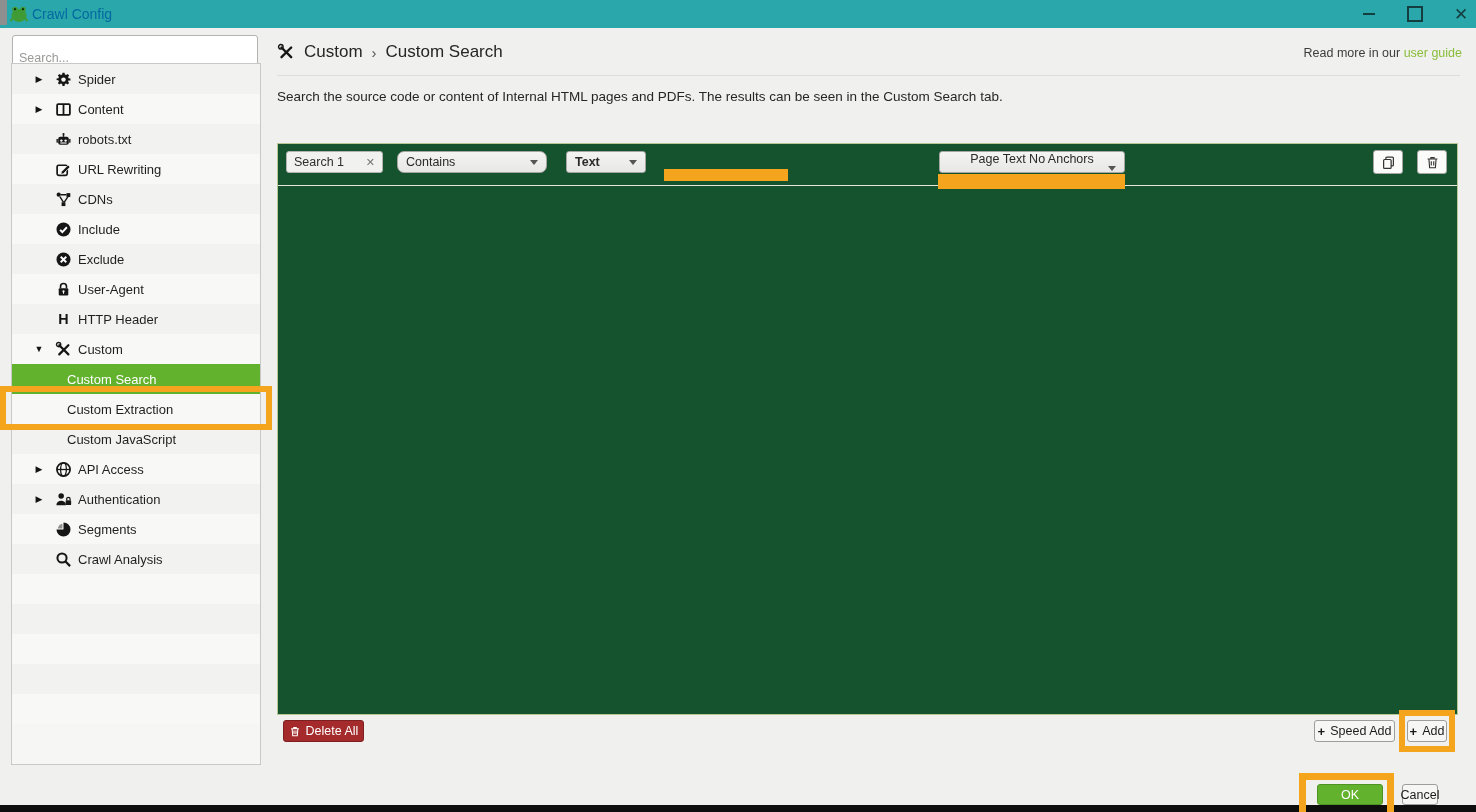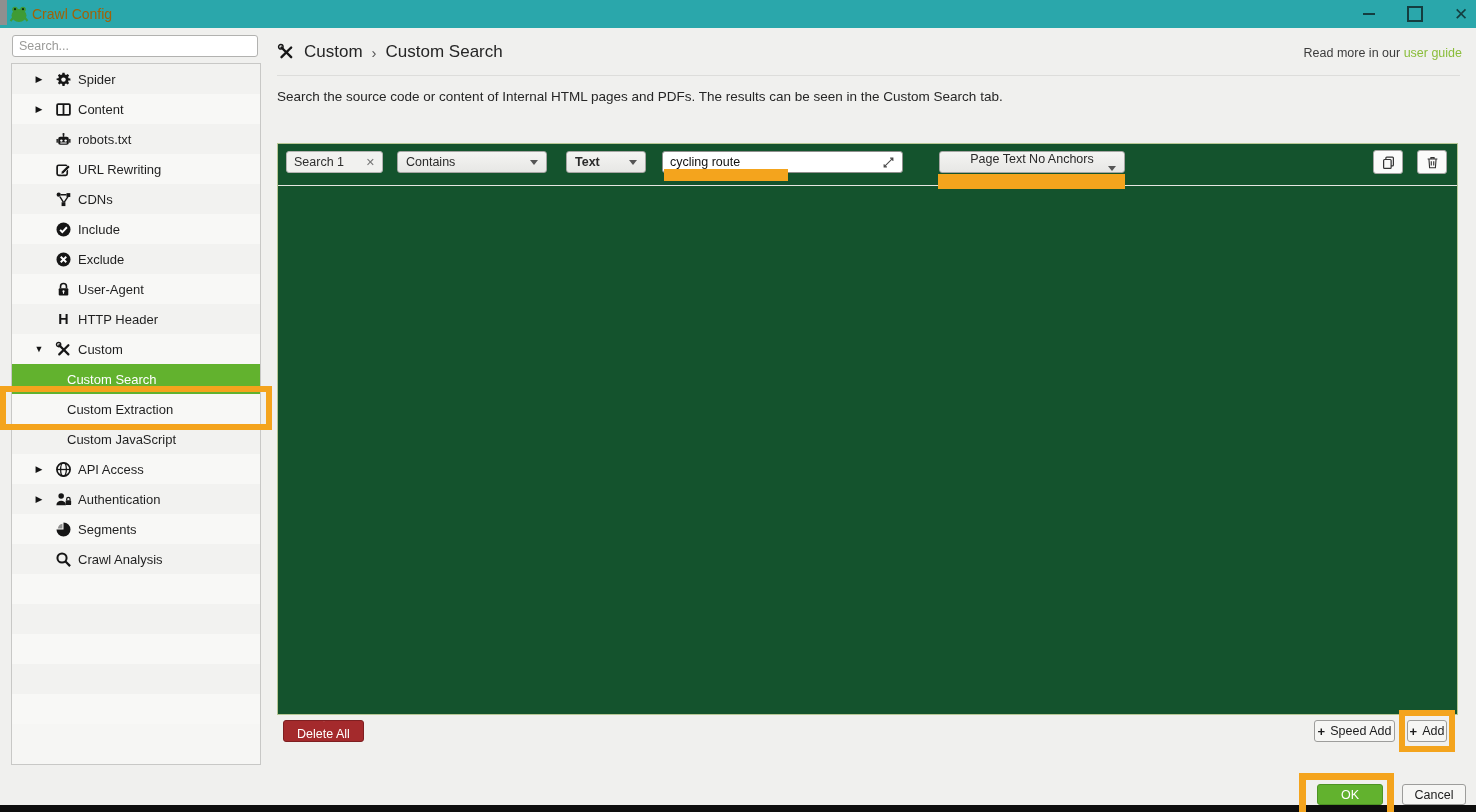--- a/index.html
+++ b/index.html
@@ -4,30 +4,30 @@
 <style>
   html,body{margin:0;padding:0;}
   body{width:1476px;height:812px;position:relative;overflow:hidden;
        font-family:"Liberation Sans",sans-serif;background:#f0f0ee;color:#1f1f1f;}
   .abs{position:absolute;}
 
   
   .titlebar{left:0;top:0;width:1476px;height:28px;background:#2aa7ab;}
   .edge-sliver{left:0;top:0;width:7px;height:25px;background:#8f8f8f;}
   .frog{left:9px;top:4px;width:20px;height:20px;}
-  .win-title{left:32px;top:0;height:28px;line-height:28px;font-size:14px;color:#a16207;}
+  .win-title{left:32px;top:0;height:28px;line-height:28px;font-size:14px;color:#0369a1;}
   .win-btn{top:0;width:34px;height:28px;display:flex;align-items:center;justify-content:center;cursor:default;}
   .btn-min{left:1352px;} .btn-max{left:1398px;} .btn-close{left:1444px;}
   .glyph-min{width:12px;height:0;border-top:2px solid #143d3f;}
   .glyph-max{width:12px;height:12px;border:2px solid #143d3f;}
   .glyph-close{font-size:17px;color:#143d3f;line-height:1;}
 
   
   .side-search{left:12px;top:35px;width:232px;height:20px;border:1px solid #b2b2b0;border-radius:3px;
-               padding:0 6px;font-size:12.5px;font-family:"Liberation Sans",sans-serif;color:#333;background:#fff;outline:none;}
+               padding:12px 6px;font-size:12.5px;font-family:"Liberation Sans",sans-serif;color:#333;background:#fff;outline:none;}
   .side-search::placeholder{color:#9a9a98;}
   .sidebar{left:11px;top:63px;width:248px;height:700px;border:1px solid #c8c8c6;background:#f6f6f4;overflow:hidden;}
   .srow{height:30px;position:relative;display:flex;align-items:center;font-size:13px;}
   .srow:nth-child(odd){background:#f2f2f0;}
   .srow:nth-child(even){background:#f8f8f6;}
   .srow .arrow{position:absolute;left:20px;width:14px;font-size:9px;color:#141414;text-align:center;}
   .srow .nicon{position:absolute;left:43px;width:17px;height:17px;}
   .srow .lbl{position:absolute;left:66px;white-space:nowrap;}
   .srow.child .lbl{left:55px;}
   .srow.selected{background:#62b22e !important;}
@@ -44,41 +44,41 @@
   .desc{left:277px;top:89px;font-size:13.5px;color:#262626;}
 
   
   .panel{left:277px;top:143px;width:1179px;height:570px;background:#14532d;border:1px solid #b7c795;}
   .panel-sep{position:absolute;left:0;top:41px;width:100%;height:0;border-top:1px solid #e6e6e1;}
   .chip,.sel,.qinput,.icon-btn{position:absolute;top:7px;height:22px;box-sizing:border-box;border-radius:3px;font-size:12.5px;}
   .chip{left:8px;width:97px;background:#f1f1ef;border:1px solid #b3b3b1;display:flex;align-items:center;padding:0 7px;color:#2e2e2e;}
   .chip .x{margin-left:auto;color:#777;font-size:11px;cursor:pointer;}
   .sel{background:linear-gradient(#f4f4f2,#e7e7e5);border:1px solid #a5a5a3;display:flex;align-items:center;padding:0 8px;color:#2a2a2a;cursor:default;}
   .sel .caret{margin-left:auto;width:0;height:0;border-left:4px solid transparent;border-right:4px solid transparent;border-top:5px solid #555;}
-  .sel-op{left:119px;width:150px;}
+  .sel-op{left:119px;width:150px;border-radius:7px;}
   .sel-type{left:288px;width:80px;font-weight:bold;}
   .sel-scope{left:661px;width:186px;flex-direction:column;}
   .qinput{left:384px;width:241px;background:#fff;border:1px solid #8f8f8d;display:flex;align-items:center;padding:0 7px;color:#111;}
   .qinput .expand{margin-left:auto;width:13px;height:13px;}
   .icon-btn{width:30px;height:24px;top:6px;background:#fbfbfa;border:1px solid #a5a5a3;display:flex;align-items:center;justify-content:center;cursor:pointer;}
   .btn-copy{left:1095px;} .btn-del{left:1139px;}
   .icon-btn svg{width:15px;height:15px;}
 
   
   .btn{box-sizing:border-box;border-radius:3px;font-size:12.5px;display:flex;align-items:center;justify-content:center;gap:5px;cursor:pointer;}
-  .btn-danger{left:283px;top:720px;width:81px;height:22px;background:#a42a2c;border:1px solid #7e1f21;color:#fff;flex-direction:column;}
+  .btn-danger{left:283px;top:720px;width:81px;height:22px;background:#a42a2c;border:1px solid #7e1f21;color:#fff;}
   .btn-light{background:#f6f6f4;border:1px solid #9d9d9b;color:#1c1c1c;}
   .btn-bulk{left:1314px;top:720px;width:81px;height:22px;}
   .btn-add{left:1407px;top:720px;width:40px;height:22px;}
   .plus{font-weight:bold;font-size:13px;}
   .btn-danger svg{width:12px;height:13px;}
 
   
   .btn-ok{left:1317px;top:784px;width:66px;height:21px;background:#62b22e;border:1px solid #4e9423;color:#fff;}
-  .btn-cancel{left:1402px;top:784px;width:64px;height:21px;}
+  .btn-cancel{left:1402px;top:784px;width:36px;height:21px;}
   .blackbar{left:0;top:805px;width:1476px;height:7px;background:#0e0e0e;}
 
   
   .ann{border:6px solid #f4a41d;background:transparent;z-index:50;pointer-events:none;}
   .ann-fill{background:#f4a41d;z-index:50;pointer-events:none;}
   .ann-custom-search{left:0px;top:386px;width:260px;height:32px;}
   .ann-query{left:664px;top:169px;width:124px;height:12px;}
   .ann-scope{left:938px;top:174px;width:187px;height:15px;}
   .ann-add{left:1399px;top:710px;width:44px;height:30px;border-width:6px;}
   .ann-ok{left:1299px;top:773px;width:81px;height:32px;border-width:7px;}
@@ -296,26 +296,20 @@
     <span class="x">✕</span>
   </div>
   <div class="sel sel-op">
     <span>Contains</span>
     <span class="caret"></span>
   </div>
   <div class="sel sel-type">
     <span>Text</span>
     <span class="caret"></span>
   </div>
-  <div class="qinput">
-    <span>cycling route</span>
-    <svg class="expand" viewBox="0 0 16 16">
-      <path d="M10 2.6h3.4V6M13.4 2.6L2.6 13.4M2.6 10v3.4H6" stroke="#4a4a4a" stroke-width="1.3" fill="none"></path>
-    </svg>
-  </div>
   <div class="sel sel-scope">
     <span>Page Text No Anchors</span>
     <span class="caret"></span>
   </div>
   <div class="icon-btn btn-copy">
     <svg viewBox="0 0 16 16">
       <rect x="5.2" y="2.2" width="8" height="9.5" rx="1" fill="none" stroke="#333" stroke-width="1.3"></rect>
       <rect x="2.8" y="4.8" width="8" height="9.5" rx="1" fill="#fbfbfa" stroke="#333" stroke-width="1.3"></rect>
     </svg>
   </div>

